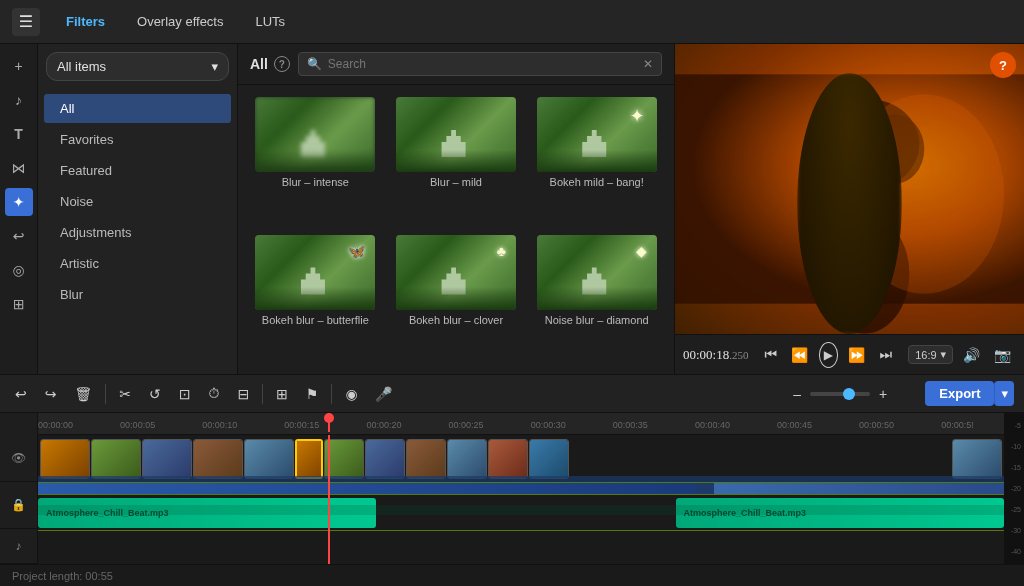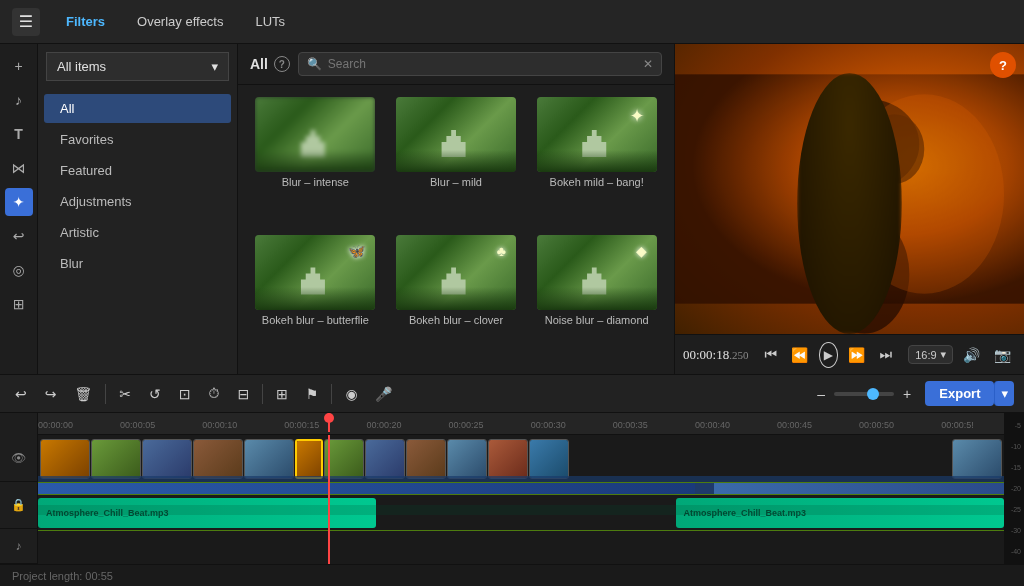--- a/index.html
+++ b/index.html
@@ -88,21 +88,21 @@
       background: #222;
       display: flex;
       flex-direction: column;
       border-right: 1px solid #111;
       flex-shrink: 0;
     }
     .filter-dropdown {
       margin: 8px;
       background: #2d2d2d;
       border: 1px solid #444;
-      border-radius: 0;
+      border-radius: 11px;
       padding: 6px 10px;
       display: flex;
       align-items: flex-end;
       justify-content: space-between;
       cursor: pointer;
       color: #e0e0e0;
       font-size: 13px;
     }
     .filter-nav {
       display: flex;
@@ -571,20 +571,21 @@
 
   <div class="filter-panel">
     <div class="filter-dropdown">
       <span>All items</span>
       <span>▾</span>
     </div>
     <div class="filter-nav">
       <div class="filter-nav-item active">All</div>
       <div class="filter-nav-item">Favorites</div>
       <div class="filter-nav-item">Featured</div>
+      <div class="filter-nav-item">Noise</div>
       <div class="filter-nav-item">Adjustments</div>
       <div class="filter-nav-item">Artistic</div>
       <div class="filter-nav-item">Blur</div>
     </div>
   </div>
 
   <div class="filter-content">
     <div class="filter-content-header">
       <div class="filter-content-title">
         <span>All</span>
@@ -730,21 +731,21 @@
     <div class="tl-btn">◉</div>
     <div class="tl-btn">🎤</div>
     <div class="spacer"></div>
     <div class="zoom-control">
       <span class="tl-btn">–</span>
       <div class="zoom-slider">
         <div class="zoom-thumb"></div>
       </div>
       <span class="tl-btn">+</span>
     </div>
-    <div style="display:flex;margin-left:1px">
+    <div style="display:flex;margin-left:25px">
       <div class="export-btn">Export</div>
       <div class="export-dropdown">▾</div>
     </div>
   </div>
 
   <div class="timeline-content">
 
     <div style="width:38px;background:#1e1e1e;border-right:1px solid #111;flex-shrink:0;display:flex;flex-direction:column;align-items:center;padding-top:22px;gap:0">
       <div class="tl-track-ctrl-row" style="width:38px;height:48px;border-bottom:1px solid #111;display:flex;align-items:center;justify-content:center;color:#888;font-size:12px;cursor:pointer">👁</div>
       <div class="tl-track-ctrl-row" style="width:38px;height:48px;border-bottom:1px solid #111;display:flex;align-items:center;justify-content:center;color:#888;font-size:12px;cursor:pointer">🔒</div>

